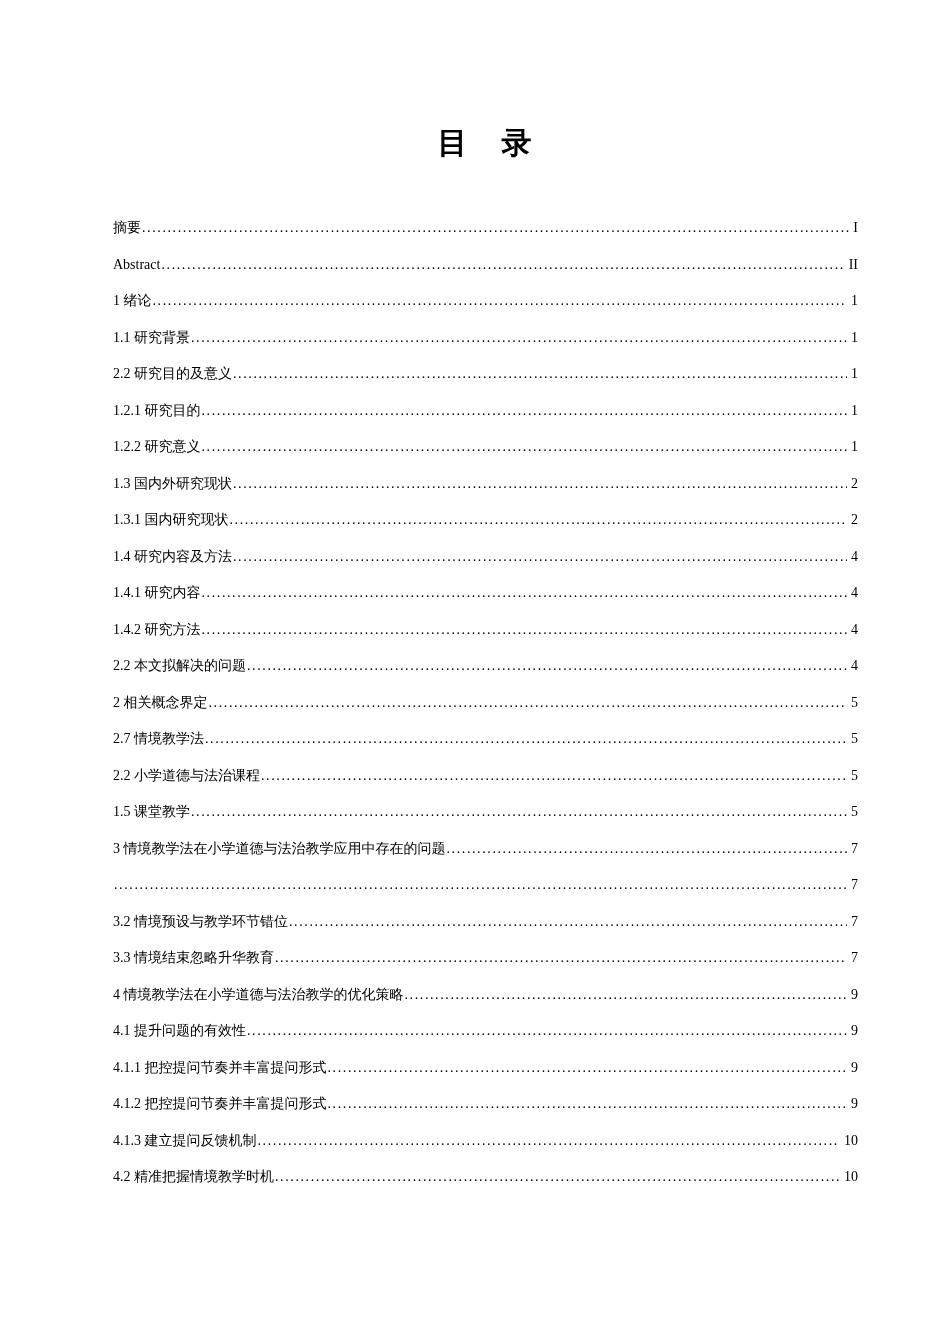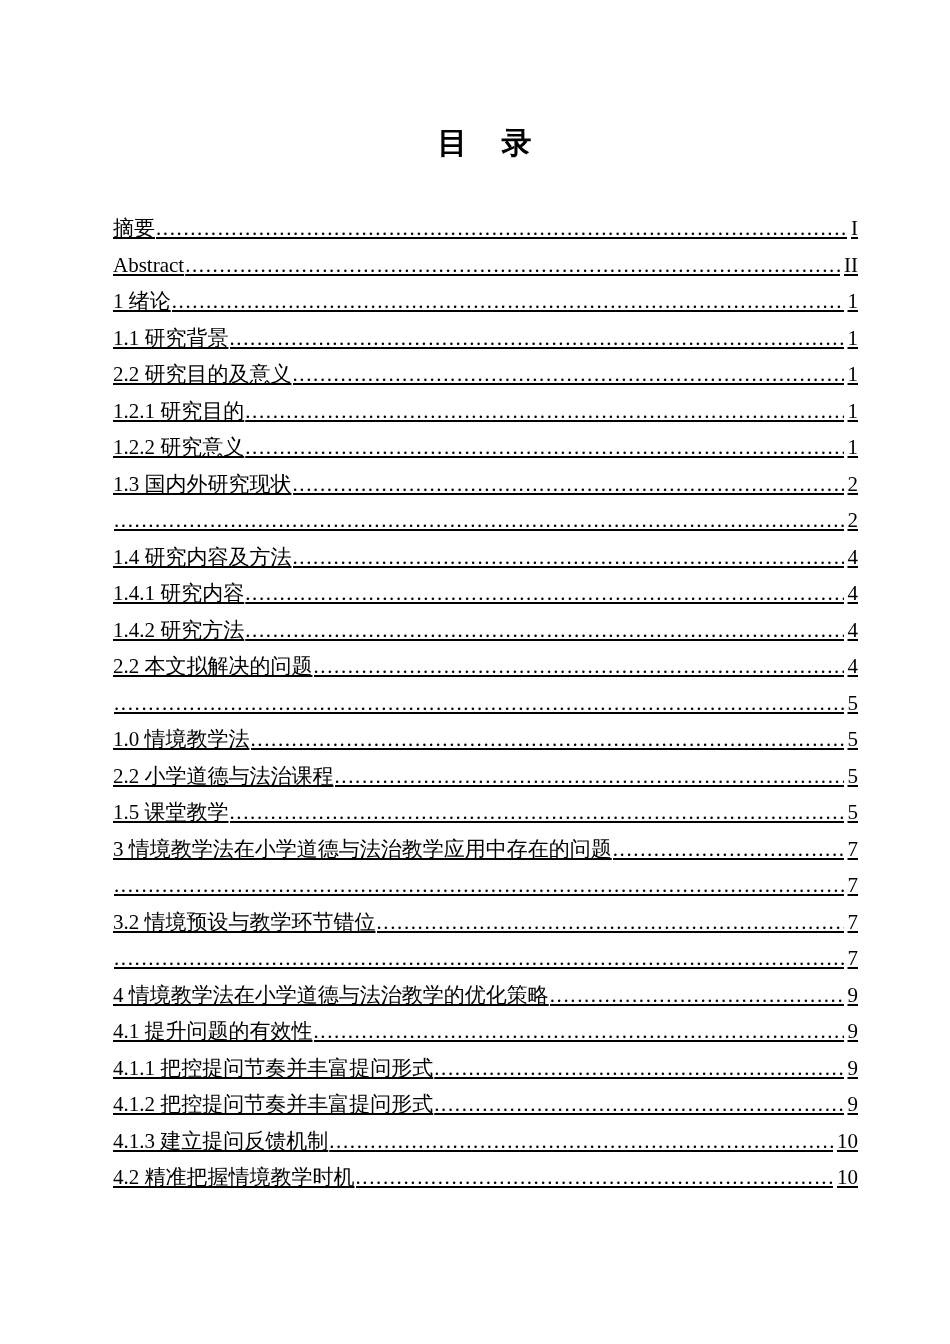--- a/index.html
+++ b/index.html
@@ -30,23 +30,22 @@
     white-space: pre;
   }
   .toc-list {
     margin-top: 46px;
   }
   .toc-row {
     display: flex;
     align-items: baseline;
     height: 36.5px;
     line-height: 36.5px;
-    font-size: 21px;
+    font-size: 14px;
     cursor: default;
-    text-decoration: underline;
   }
   .toc-label {
     white-space: nowrap;
     flex: 0 0 auto;
   }
   .dots {
     flex: 1 1 auto;
     overflow: hidden;
     white-space: nowrap;
     margin: 0 2px 0 1px;
@@ -102,20 +101,21 @@
         <span class="toc-label">1.2.2 研究意义</span>
         <span class="dots"></span>
         <span class="toc-page">1</span>
       </div>
       <div class="toc-row">
         <span class="toc-label">1.3 国内外研究现状</span>
         <span class="dots"></span>
         <span class="toc-page">2</span>
       </div>
       <div class="toc-row">
+        <span class="toc-label">1.3.1 国内研究现状</span>
         <span class="dots"></span>
         <span class="toc-page">2</span>
       </div>
       <div class="toc-row">
         <span class="toc-label">1.4 研究内容及方法</span>
         <span class="dots"></span>
         <span class="toc-page">4</span>
       </div>
       <div class="toc-row">
         <span class="toc-label">1.4.1 研究内容</span>
@@ -126,25 +126,26 @@
         <span class="toc-label">1.4.2 研究方法</span>
         <span class="dots"></span>
         <span class="toc-page">4</span>
       </div>
       <div class="toc-row">
         <span class="toc-label">2.2 本文拟解决的问题</span>
         <span class="dots"></span>
         <span class="toc-page">4</span>
       </div>
       <div class="toc-row">
-        <span class="dots"></span>
-        <span class="toc-page">5</span>
-      </div>
-      <div class="toc-row">
-        <span class="toc-label">1.0 情境教学法</span>
+        <span class="toc-label">2 相关概念界定</span>
+        <span class="dots"></span>
+        <span class="toc-page">5</span>
+      </div>
+      <div class="toc-row">
+        <span class="toc-label">2.7 情境教学法</span>
         <span class="dots"></span>
         <span class="toc-page">5</span>
       </div>
       <div class="toc-row">
         <span class="toc-label">2.2 小学道德与法治课程</span>
         <span class="dots"></span>
         <span class="toc-page">5</span>
       </div>
       <div class="toc-row">
         <span class="toc-label">1.5 课堂教学</span>
@@ -159,20 +160,21 @@
       <div class="toc-row">
         <span class="dots"></span>
         <span class="toc-page">7</span>
       </div>
       <div class="toc-row">
         <span class="toc-label">3.2 情境预设与教学环节错位</span>
         <span class="dots"></span>
         <span class="toc-page">7</span>
       </div>
       <div class="toc-row">
+        <span class="toc-label">3.3 情境结束忽略升华教育</span>
         <span class="dots"></span>
         <span class="toc-page">7</span>
       </div>
       <div class="toc-row">
         <span class="toc-label">4 情境教学法在小学道德与法治教学的优化策略</span>
         <span class="dots"></span>
         <span class="toc-page">9</span>
       </div>
       <div class="toc-row">
         <span class="toc-label">4.1 提升问题的有效性</span>

